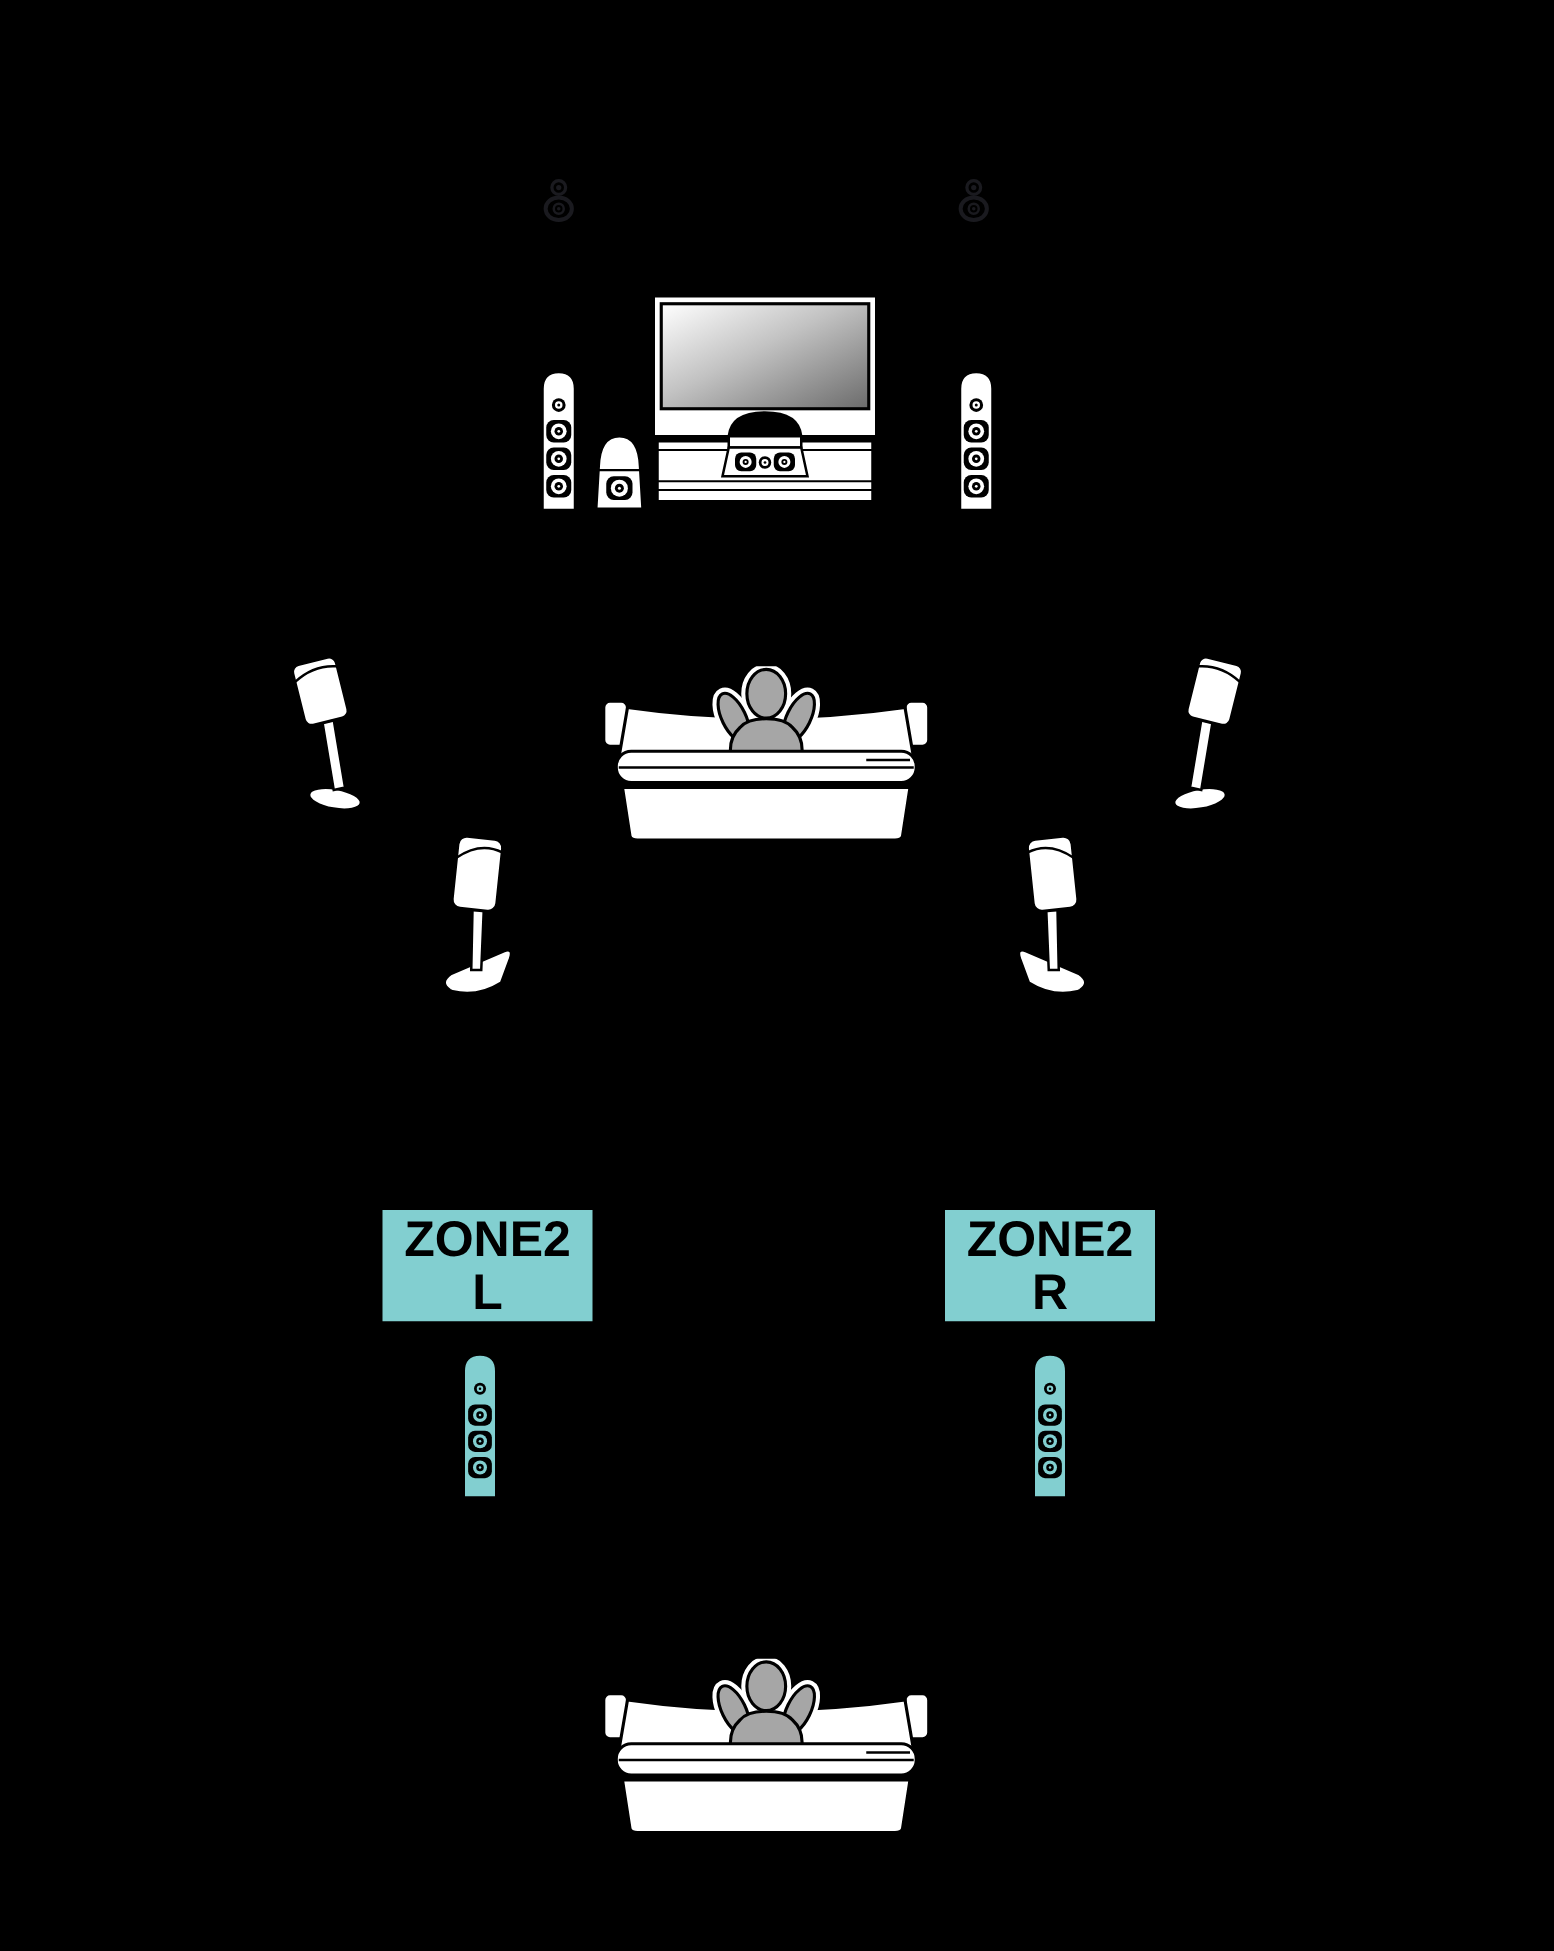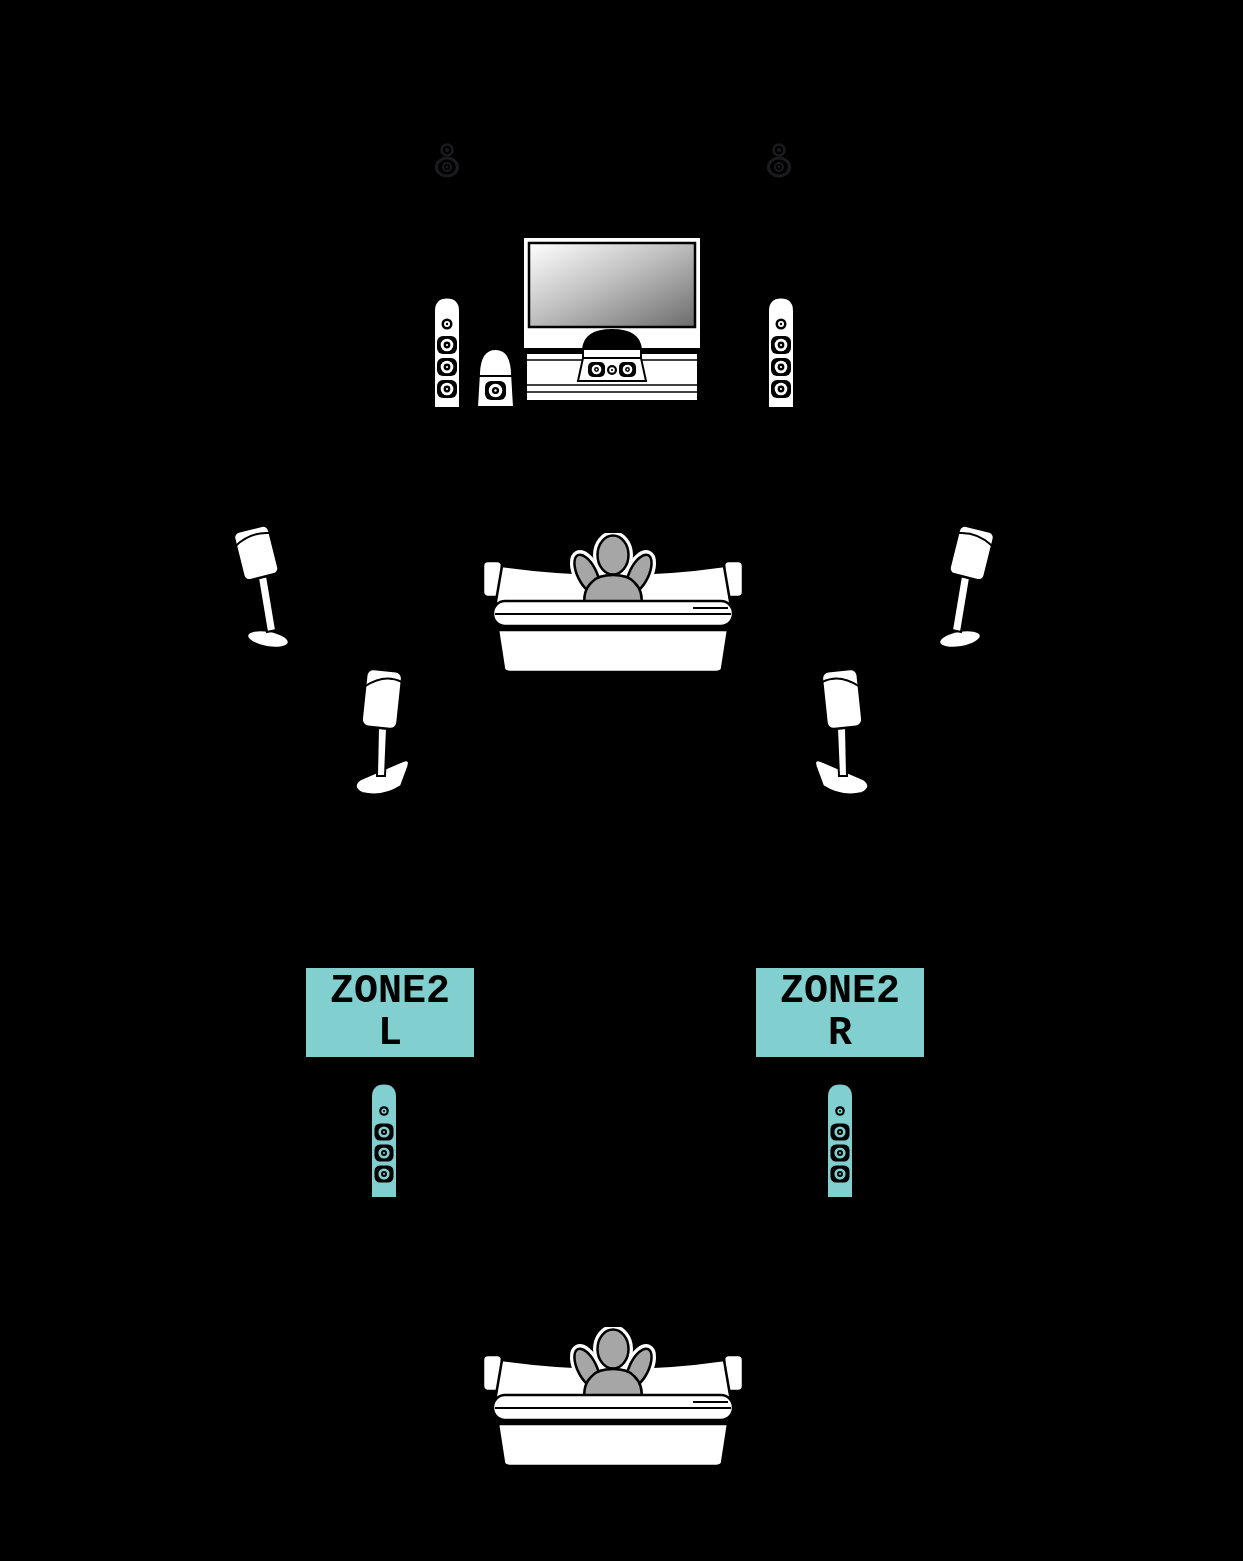--- a/index.html
+++ b/index.html
@@ -1,18 +1,18 @@
 <!DOCTYPE html>
 <html><head>
 <meta charset="utf-8">
 <style>
   html,body{margin:0;padding:0;background:#000;}
   .canvas{
     position:relative;width:1123px;height:1561px;background:#000;overflow:hidden;
-    font-family:Liberation Mono, monospace;
+    font-family:Liberation Sans, sans-serif;
   }
   .el{position:absolute;}
   .el svg{display:block;width:100%;height:100%;}
   .zlabel{
     position:absolute;display:flex;flex-direction:column;align-items:center;justify-content:center;
     background:#82CFD0;color:#000;font-weight:bold;font-size:40px;line-height:42px;
     text-align:center;letter-spacing:0px;
   }
   .zlabel .t{display:block;}
 </style>

